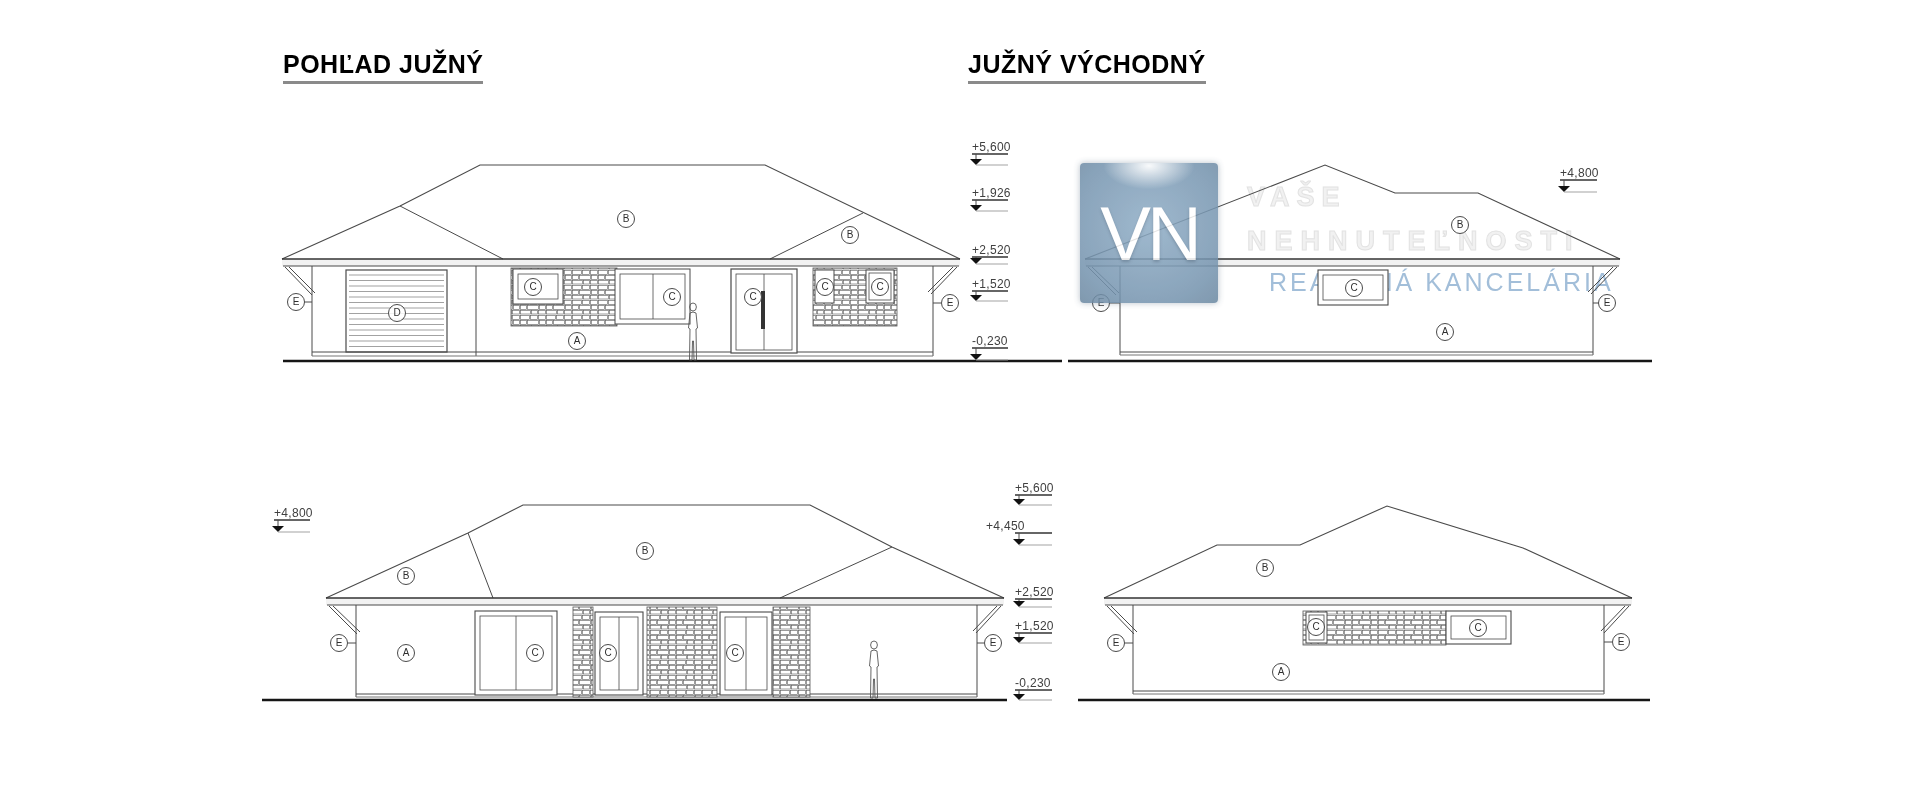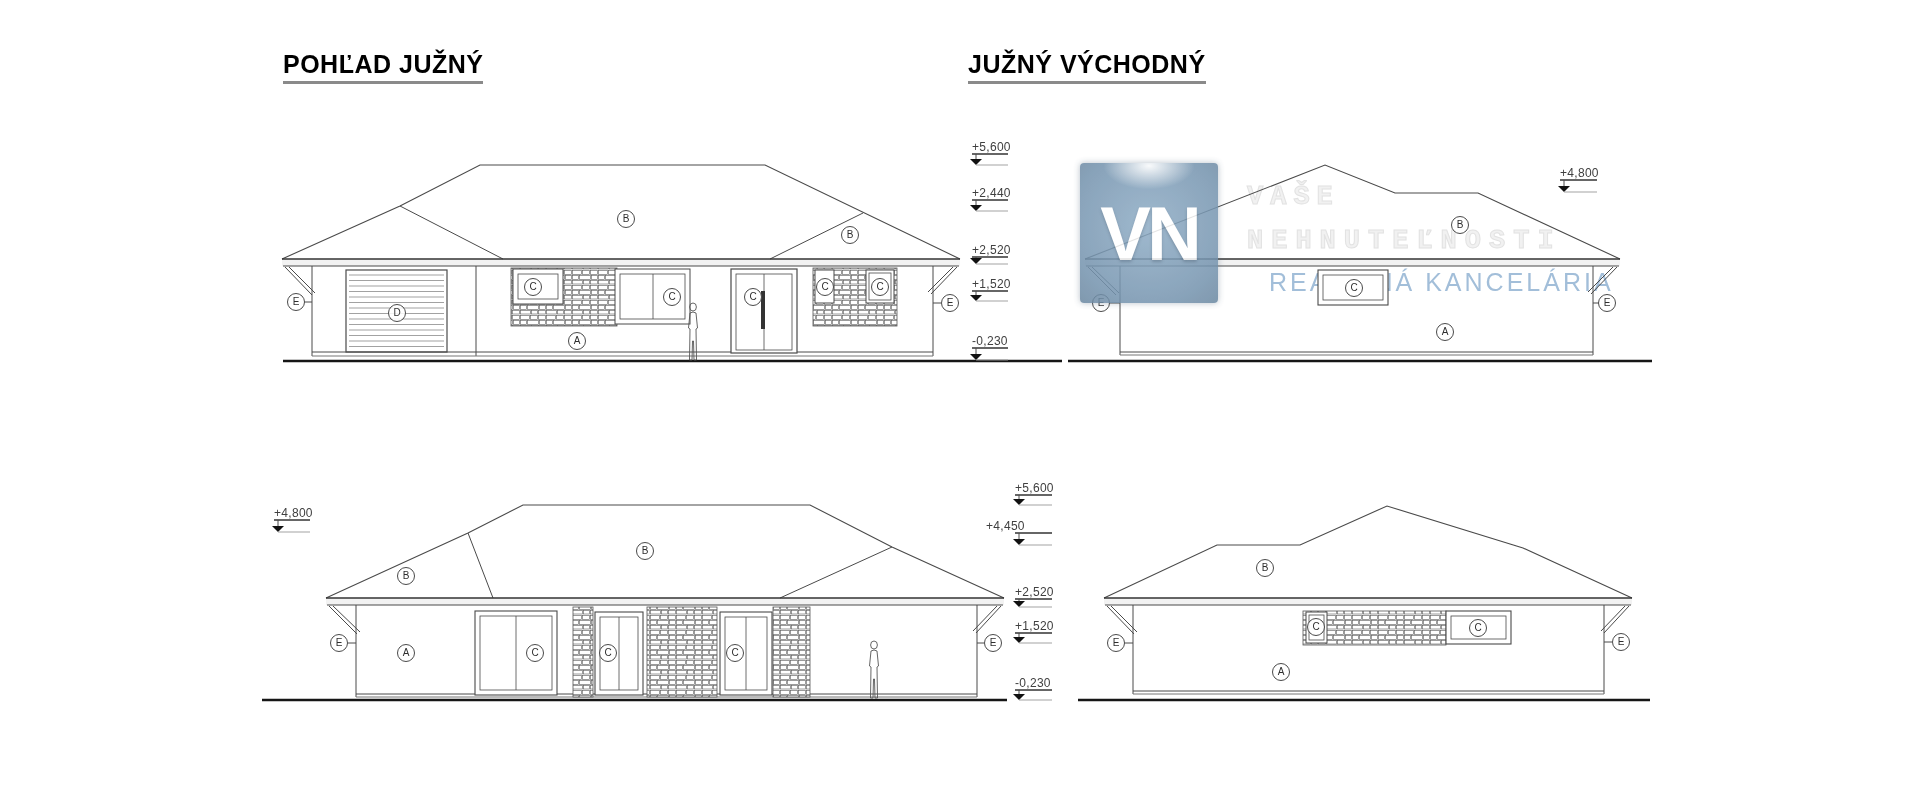--- a/index.html
+++ b/index.html
@@ -5,31 +5,31 @@
   html,body{margin:0;padding:0;background:#fff;}
   #canvas{position:relative;width:1920px;height:800px;background:#fff;overflow:hidden;
           font-family:"Liberation Sans",sans-serif;}
   #linework{position:absolute;left:0;top:0;z-index:2;}
   .title{position:absolute;z-index:3;font-weight:700;font-size:25px;letter-spacing:.5px;color:#000000;
          padding-bottom:2px;border-bottom:3px solid #8a8a8a;white-space:nowrap;}
   .mtext{position:absolute;z-index:3;font-size:12px;letter-spacing:.3px;color:#404040;white-space:nowrap;}
   .bubble{position:absolute;z-index:3;width:16px;height:16px;border:1px solid #4a4a4a;border-radius:50%;
           background:rgba(255,255,255,.85);font-size:10px;line-height:16px;text-align:center;color:#2e2e2e;}
   .wm-outline{position:absolute;z-index:1;font-weight:700;color:#f1f1f1;-webkit-text-stroke:1px #e2e2e2;
-              white-space:nowrap;font-family:Liberation Mono, monospace;}
+              white-space:nowrap;}
   #wm-vase{left:1247px;top:182px;font-size:27px;letter-spacing:7px;}
   #wm-nehnutelnosti{left:1247px;top:226px;font-size:27px;letter-spacing:8px;}
   #wm-kancelaria{position:absolute;z-index:1;left:1269px;top:268px;font-size:25px;letter-spacing:3px;
                  color:#a2bed9;white-space:nowrap;}
   #logo{position:absolute;z-index:4;left:1080px;top:163px;width:138px;height:140px;border-radius:4px;
         opacity:.85;display:flex;align-items:center;justify-content:center;
         background:radial-gradient(55% 28% at 50% 2%,rgba(255,255,255,.95),rgba(255,255,255,0) 60%),
                    radial-gradient(95% 95% at 50% 45%,#8fadc6 0%,#7695b0 55%,#5f7a92 100%);
         box-shadow:0 0 6px rgba(90,110,130,.5);}
-  #logo span{font-weight:700;font-size:76px;letter-spacing:-4px;color:#fff;
+  #logo span{font-weight:400;font-size:76px;letter-spacing:-4px;color:#fff;
              text-shadow:0 2px 3px rgba(40,60,80,.35);}
 </style>
 </head>
 <body>
 
 <div id="canvas">
 
   <div id="wm-vase" class="wm-outline">VAŠE</div>
   <div id="wm-nehnutelnosti" class="wm-outline">NEHNUTEĽNOSTI</div>
   <div id="wm-kancelaria">REALITNÁ KANCELÁRIA</div>
@@ -289,21 +289,21 @@
       </g>
       <line x1="1125" y1="643" x2="1133" y2="643"></line>
         <line x1="1612" y1="642" x2="1604" y2="642"></line>
     </g>
   </svg>
 
   <div class="title" style="left:283px;top:50px">POHĽAD JUŽNÝ</div>
   <div class="title" style="left:968px;top:50px">JUŽNÝ VÝCHODNÝ</div>
 
   <div class="mtext" style="left:972px;top:140px">+5,600</div>
-  <div class="mtext" style="left:972px;top:186px">+2,440</div>
+  <div class="mtext" style="left:972px;top:186px">+1,926</div>
   <div class="mtext" style="left:972px;top:243px">+2,520</div>
   <div class="mtext" style="left:972px;top:277px">+1,520</div>
   <div class="mtext" style="left:972px;top:334px">-0,230</div>
   <div class="mtext" style="left:1560px;top:166px">+4,800</div>
   <div class="mtext" style="left:274px;top:506px">+4,800</div>
   <div class="mtext" style="left:1015px;top:481px">+5,600</div>
   <div class="mtext" style="left:986px;top:519px">+4,450</div>
   <div class="mtext" style="left:1015px;top:585px">+2,520</div>
   <div class="mtext" style="left:1015px;top:619px">+1,520</div>
   <div class="mtext" style="left:1015px;top:676px">-0,230</div>

